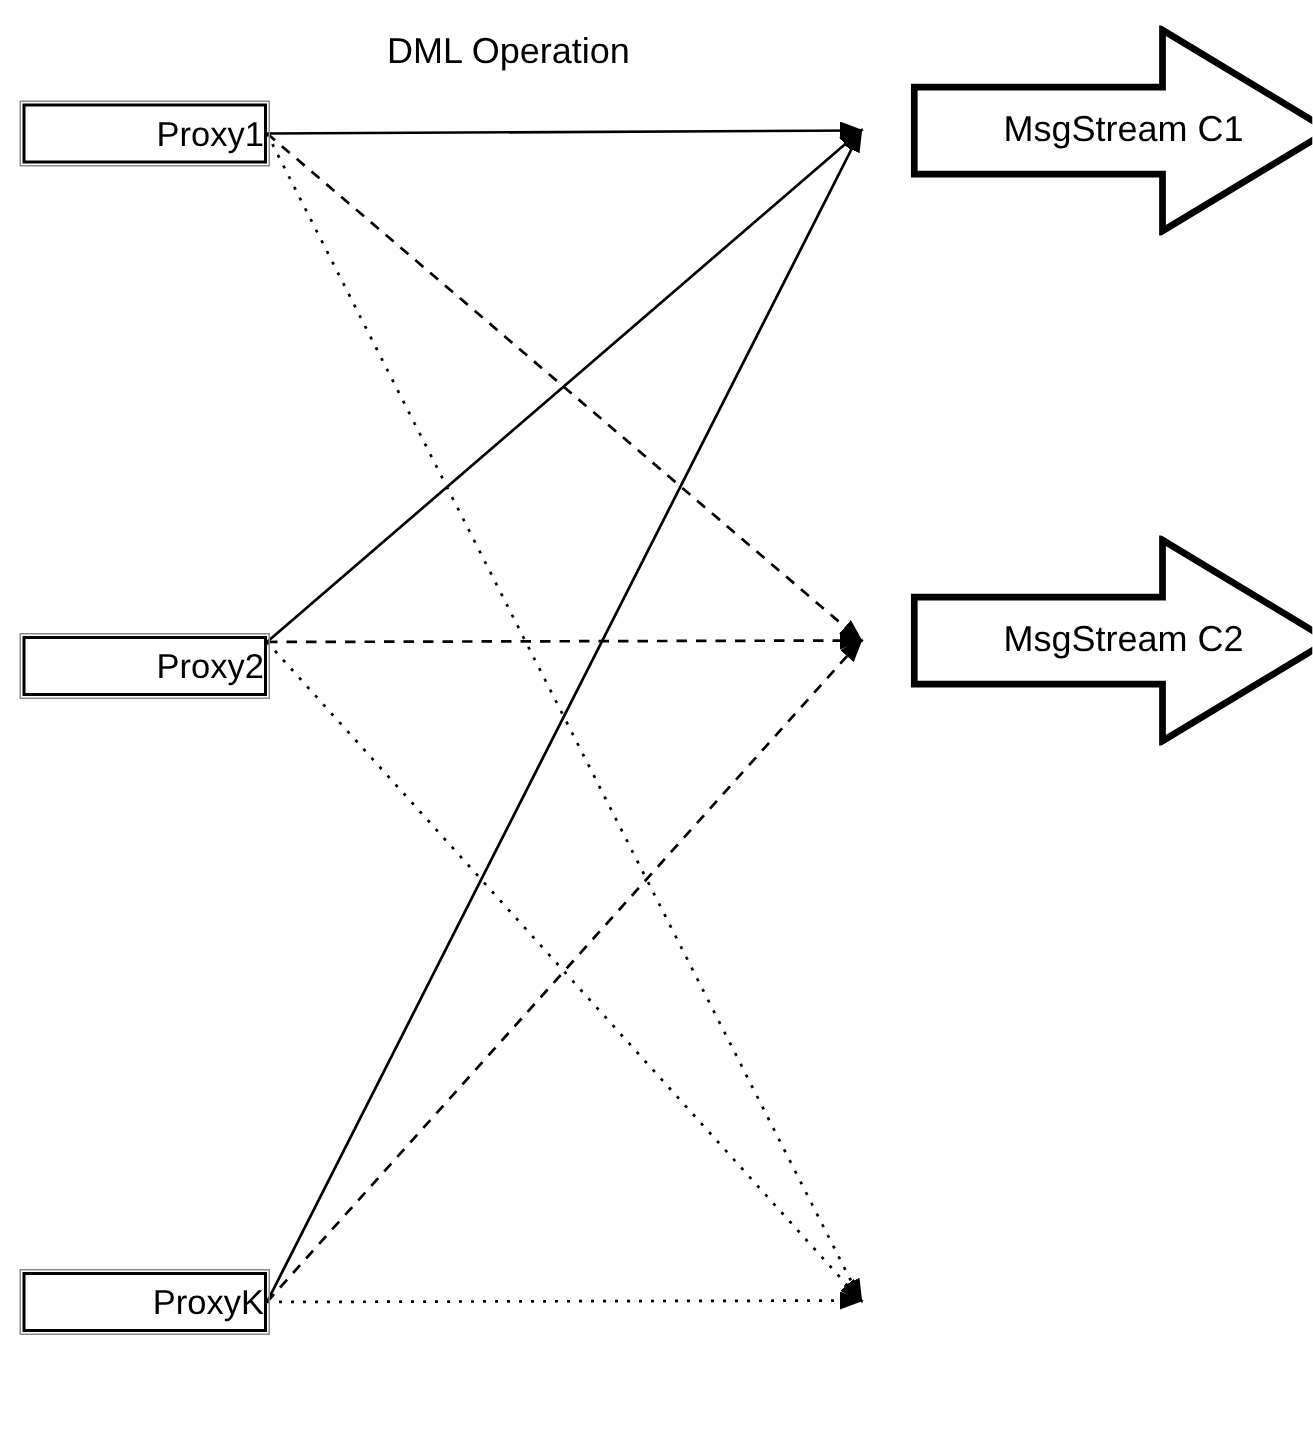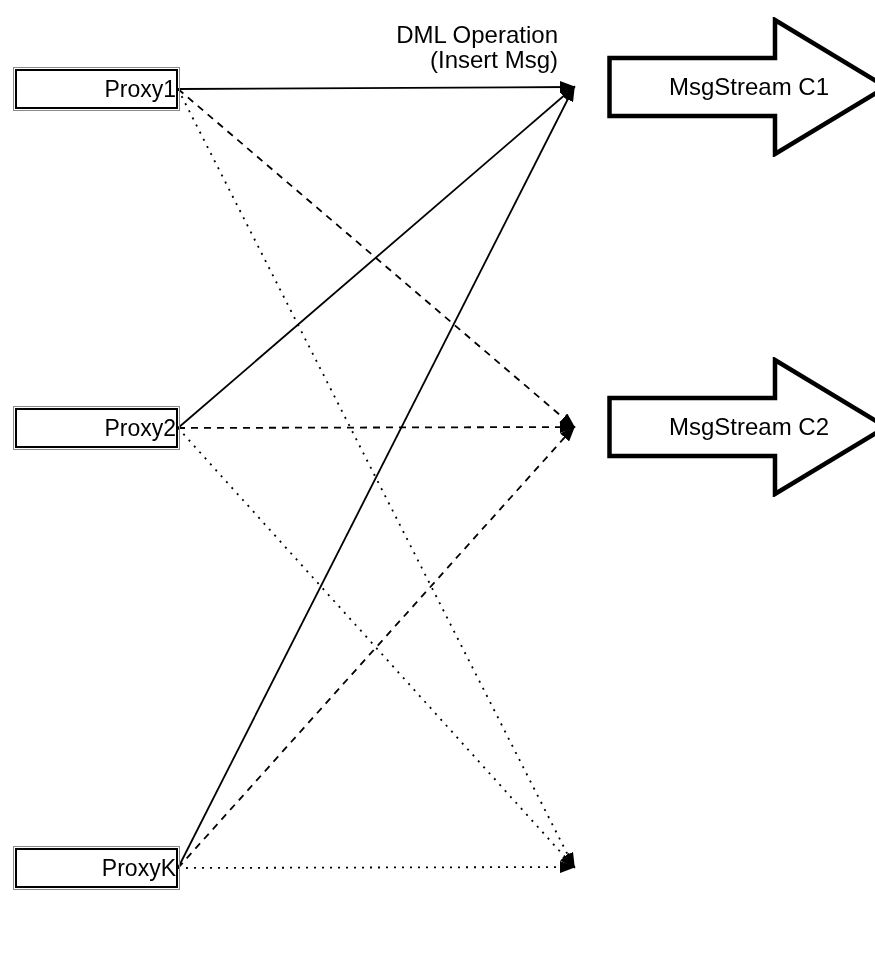--- a/index.html
+++ b/index.html
@@ -31,21 +31,21 @@
     border: 2px solid var(--ink);
     outline: 1px solid #8a8a8a;
     outline-offset: 1px;
     display: flex;
     align-items: center;
     justify-content: flex-end;
     font-size: 23px;
     line-height: 1;
   }
   .proxy-box.p1 { top: 69px; }
-  .proxy-box.p2 { top: 408px; padding-left: 46px; }
+  .proxy-box.p2 { top: 424px; padding-left: 46px; }
   .proxy-box.pk { top: 848px; }
 
   .stream {
     position: absolute;
     left: 575px;
     width: 282px;
     height: 140px;
     margin-left: 32px;
   }
   .stream.s1 { top: 17px; }
@@ -64,21 +64,21 @@
     font-size: 24px;
     line-height: 1;
     padding-left: 2px;
   }
 
   .dml-annotation {
     position: absolute;
     left: 258px;
     top: 22px;
     width: 300px;
-    text-align: right;
+    text-align: left;
     font-size: 24px;
     line-height: 25px;
   }
   .dml-annotation span { display: block; }
 </style>
 </head>
 <body>
 
 <div class="canvas">
 
@@ -96,21 +96,20 @@
         <line x1="178" y1="428" x2="574" y2="427" stroke="#000000" stroke-width="1.8" stroke-dasharray="7 6" marker-end="url(#arrowhead)"></line>
         <line x1="178" y1="868" x2="574" y2="427" stroke="#000000" stroke-width="1.8" stroke-dasharray="7 6" marker-end="url(#arrowhead)"></line>
         <line x1="178" y1="89" x2="574" y2="867" stroke="#000000" stroke-width="1.8" stroke-dasharray="2 6" marker-end="url(#arrowhead)"></line>
         <line x1="178" y1="428" x2="574" y2="867" stroke="#000000" stroke-width="1.8" stroke-dasharray="2 6" marker-end="url(#arrowhead)"></line>
         <line x1="178" y1="868" x2="574" y2="867" stroke="#000000" stroke-width="1.8" stroke-dasharray="2 6" marker-end="url(#arrowhead)"></line>
       </g>
   </svg>
 
   <div class="dml-annotation">
     <span>DML Operation</span>
-    <span>(Insert Msg)</span>
   </div>
 
   <div class="proxy-box p1">
     <span>Proxy1</span>
   </div>
   <div class="proxy-box p2">
     <span>Proxy2</span>
   </div>
   <div class="proxy-box pk">
     <span>ProxyK</span>

